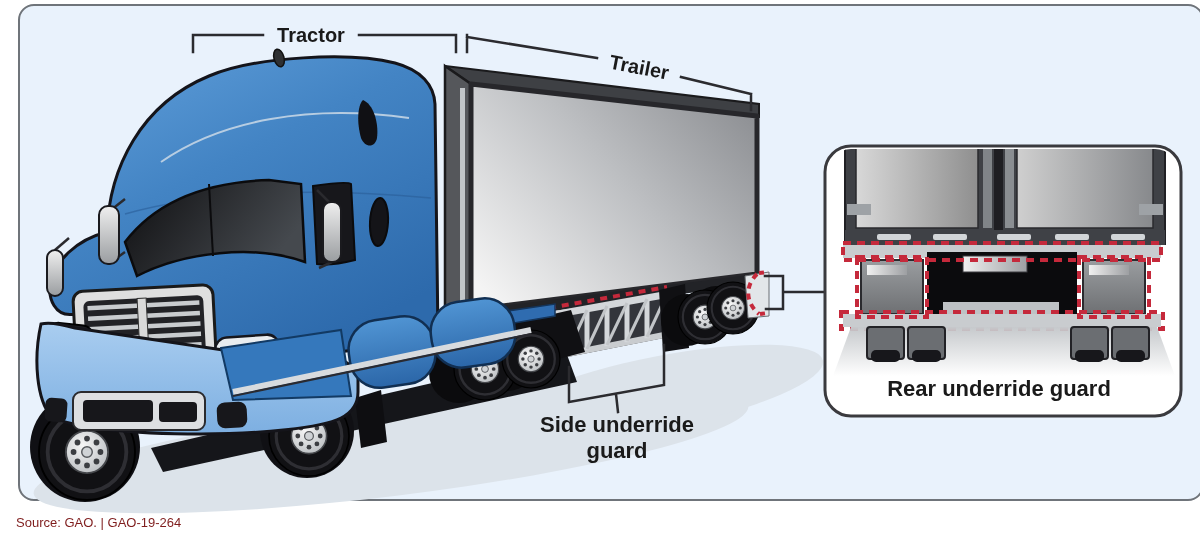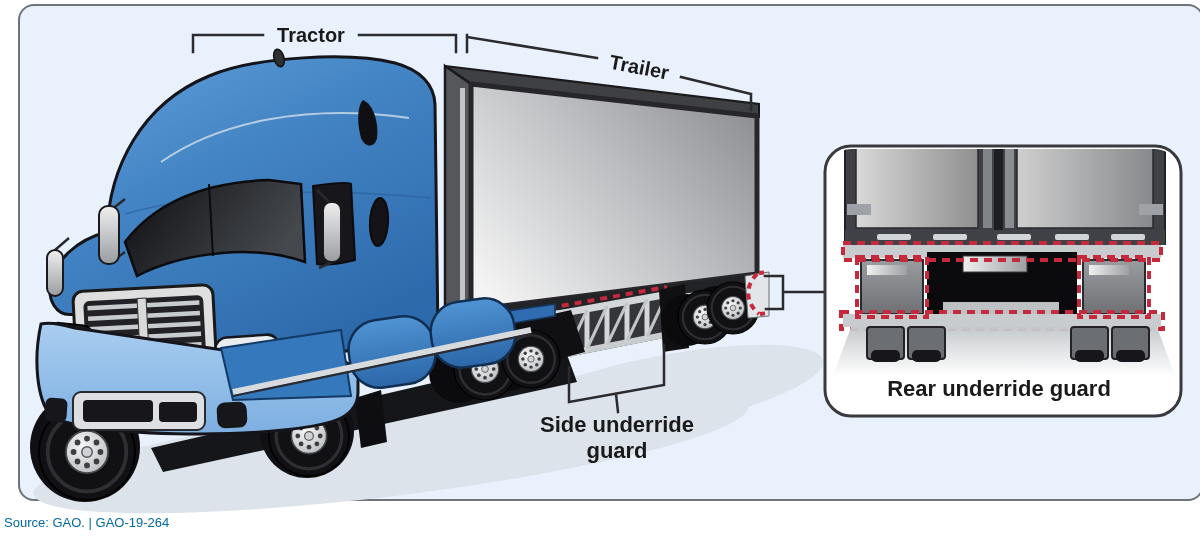--- a/index.html
+++ b/index.html
@@ -3,21 +3,21 @@
 <meta charset="utf-8">
 <style>
   html,body{margin:0;padding:0;background:#ffffff;}
   .stage{position:relative;width:1200px;height:538px;background:#ffffff;overflow:hidden;
          font-family:"Liberation Sans",sans-serif;padding-left:11px;}
   .stage svg{display:block;}
   .lbl{font-family:"Liberation Sans",sans-serif;font-weight:700;font-size:20px;fill:#1a1a1a;}
   .lbl-lg{font-family:"Liberation Sans",sans-serif;font-weight:700;font-size:22px;fill:#1a1a1a;}
   .bracket{fill:none;stroke:#2b2b2f;stroke-width:2.5;stroke-linecap:square;}
   .reddash{fill:none;stroke:#c5293b;stroke-width:4;stroke-linecap:butt;}
-  .source-caption{position:absolute;left:4px;top:515px;font-size:13px;color:#0369a1;
+  .source-caption{position:absolute;left:16px;top:515px;font-size:13px;color:#7f1d1d;
                   font-family:"Liberation Sans",sans-serif;}
 </style>
 </head>
 <body>
 
 <div class="stage">
 <svg width="1200" height="538" viewBox="0 0 1200 538">
   <defs>
     <linearGradient id="gTrailer" x1="0" y1="0.85" x2="1" y2="0.15">
       <stop offset="0" stop-color="#F4F4F4"></stop>

